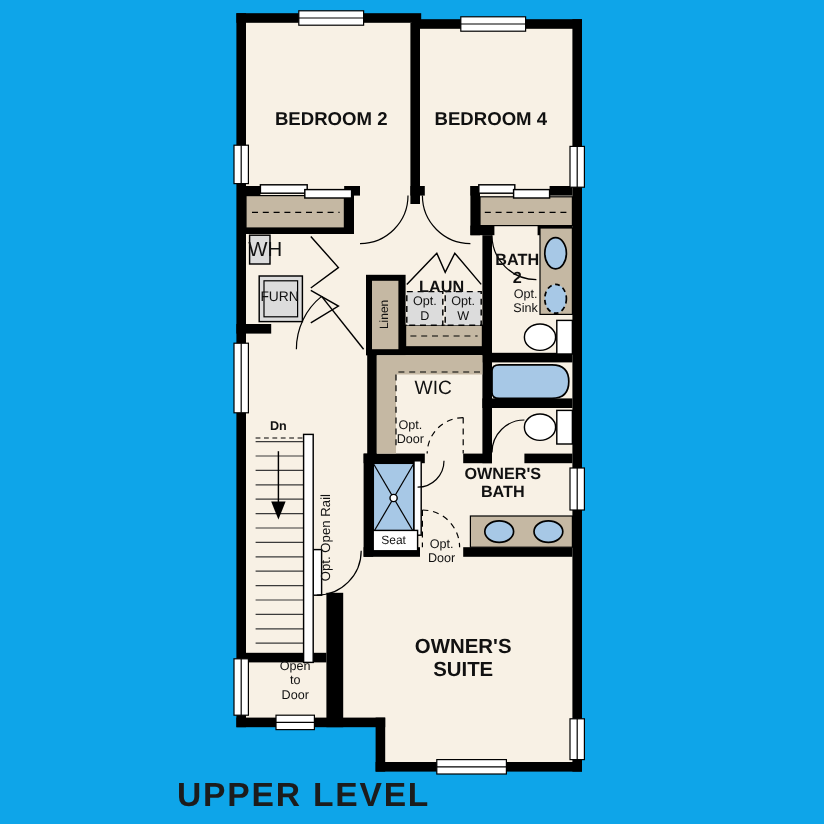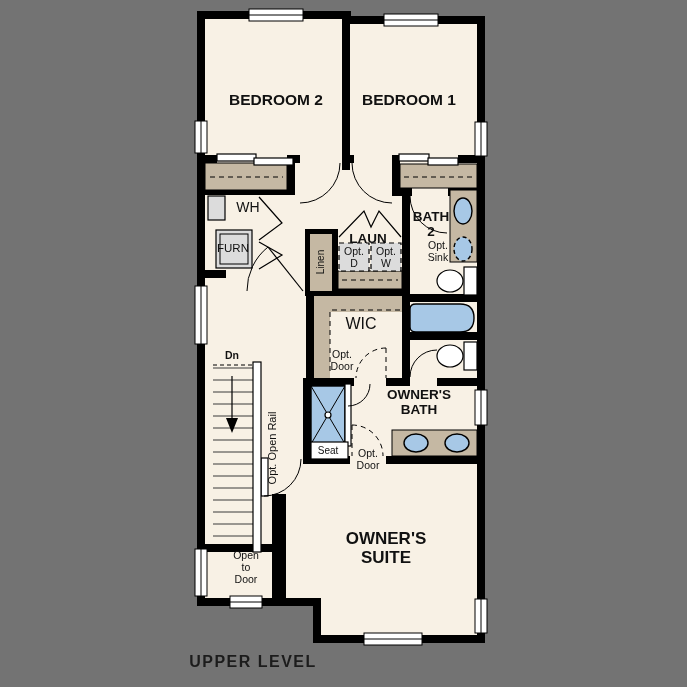--- a/index.html
+++ b/index.html
@@ -1,16 +1,16 @@
 <!DOCTYPE html>
 <html style="--wall: #000000; --floor: #f8f1e5; --casework: #c5b8a3; --fixture: #a7c8e6; --appliance: #dcdcdc;"><head>
 <meta charset="utf-8">
 <style>
   html,body{margin:0;padding:0;background:#fff;}
-  #stage{position:relative;width:687px;height:687px;background:#737373;overflow:hidden;
+  #stage{position:relative;width:687px;height:687px;background:#0ea5e9;overflow:hidden;
          font-family:"Liberation Sans",sans-serif;}
   #plan-svg{position:absolute;left:0;top:0;}
   .floor{fill:var(--floor,#f8f1e5);}
   .wall{fill:var(--wall,#000);}
   .tan{fill:var(--casework,#c5b8a3);stroke:#000;stroke-width:1;}
   .tanq{fill:var(--casework,#c5b8a3);}
   .blue{fill:var(--fixture,#a7c8e6);stroke:#000;stroke-width:1.4;}
   .gray{fill:var(--appliance,#dcdcdc);stroke:#000;stroke-width:1.2;}
   .whitebox{fill:#fff;stroke:#000;stroke-width:1.2;}
   .win{fill:#fff;stroke:#000;stroke-width:1;}
@@ -173,22 +173,22 @@
     <line class="tread" x1="213" y1="524" x2="253" y2="524"></line>
     <line class="tread" x1="213" y1="536" x2="253" y2="536"></line>
     <rect class="whitebox" x="253" y="362" width="8" height="190"></rect>
     <line class="ln" x1="232" y1="376" x2="232" y2="420"></line>
     <polygon fill="#000" points="226,418 238,418 232,433"></polygon>
   </g>
 </svg>
 
 <div>
   <div class="lbl" style="left:276px;top:100px;font-size:15.5px;font-weight:700;">BEDROOM 2</div>
-  <div class="lbl" style="left:409px;top:100px;font-size:15.5px;font-weight:700;">BEDROOM 1</div>
-  <div class="lbl" style="left:248px;top:208px;font-size:14px;">WH</div>
+  <div class="lbl" style="left:409px;top:100px;font-size:15.5px;font-weight:700;">BEDROOM 4</div>
+  <div class="lbl" style="left:221px;top:208px;font-size:17px;">WH</div>
   <div class="lbl" style="left:233px;top:248px;font-size:11.5px;">FURN</div>
   <div class="lbl" style="left:368px;top:239px;font-size:13.5px;font-weight:700;">LAUN</div>
   <div class="lbl" style="left:354px;top:258px;font-size:10.5px;">Opt.
 D</div>
   <div class="lbl" style="left:386px;top:258px;font-size:10.5px;">Opt.
 W</div>
   <div class="lbl vlbl" style="left:321px;top:262px;font-size:10px;">Linen</div>
   <div class="lbl" style="left:431px;top:224px;font-size:13.5px;font-weight:700;">BATH
 2</div>
   <div class="lbl" style="left:438px;top:252px;font-size:10.5px;">Opt.
@@ -201,15 +201,15 @@
   <div class="lbl" style="left:246px;top:568px;font-size:10.5px;">Open
 to
 Door</div>
   <div class="lbl" style="left:419px;top:402px;font-size:13.5px;font-weight:700;">OWNER'S
 BATH</div>
   <div class="lbl" style="left:328px;top:451px;font-size:10px;text-align:right;">Seat</div>
   <div class="lbl" style="left:368px;top:460px;font-size:10.5px;">Opt.
 Door</div>
   <div class="lbl" style="left:386px;top:548px;font-size:17px;font-weight:700;">OWNER'S
 SUITE</div>
-  <div class="lbl" style="left:253px;top:662px;font-size:16px;font-weight:700;letter-spacing:1.5px;color:#1c1c1c;">UPPER LEVEL</div>
+  <div class="lbl" style="left:253px;top:662px;font-size:28px;font-weight:700;letter-spacing:1.5px;color:#1c1c1c;">UPPER LEVEL</div>
 </div>
 </div>
 
 </body></html>

